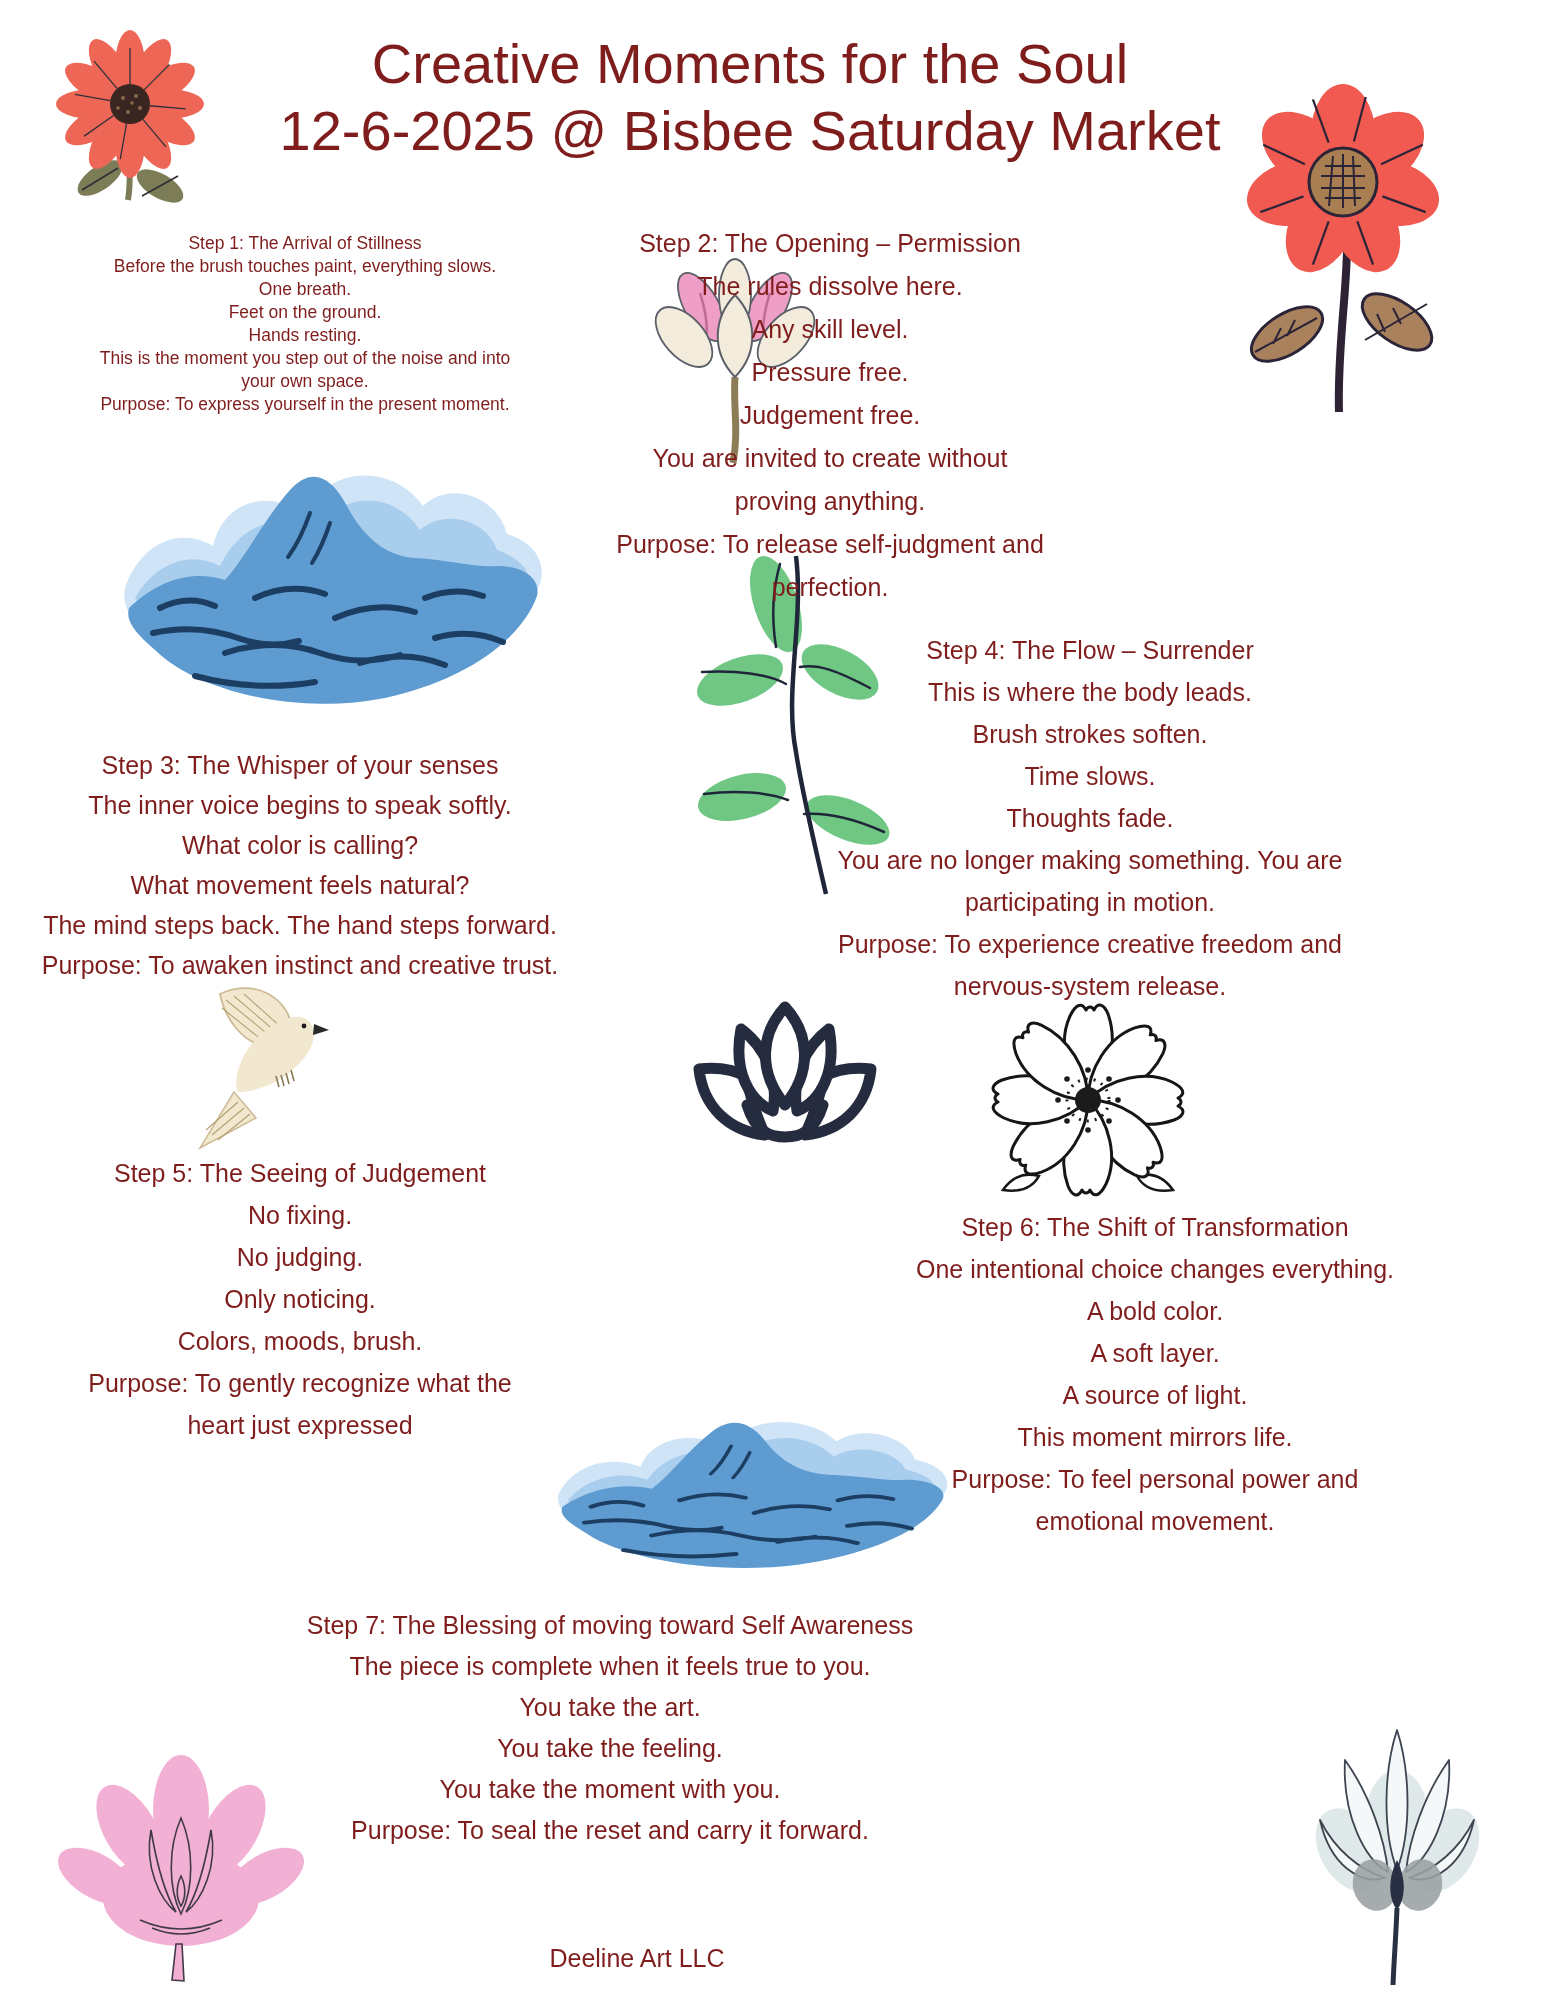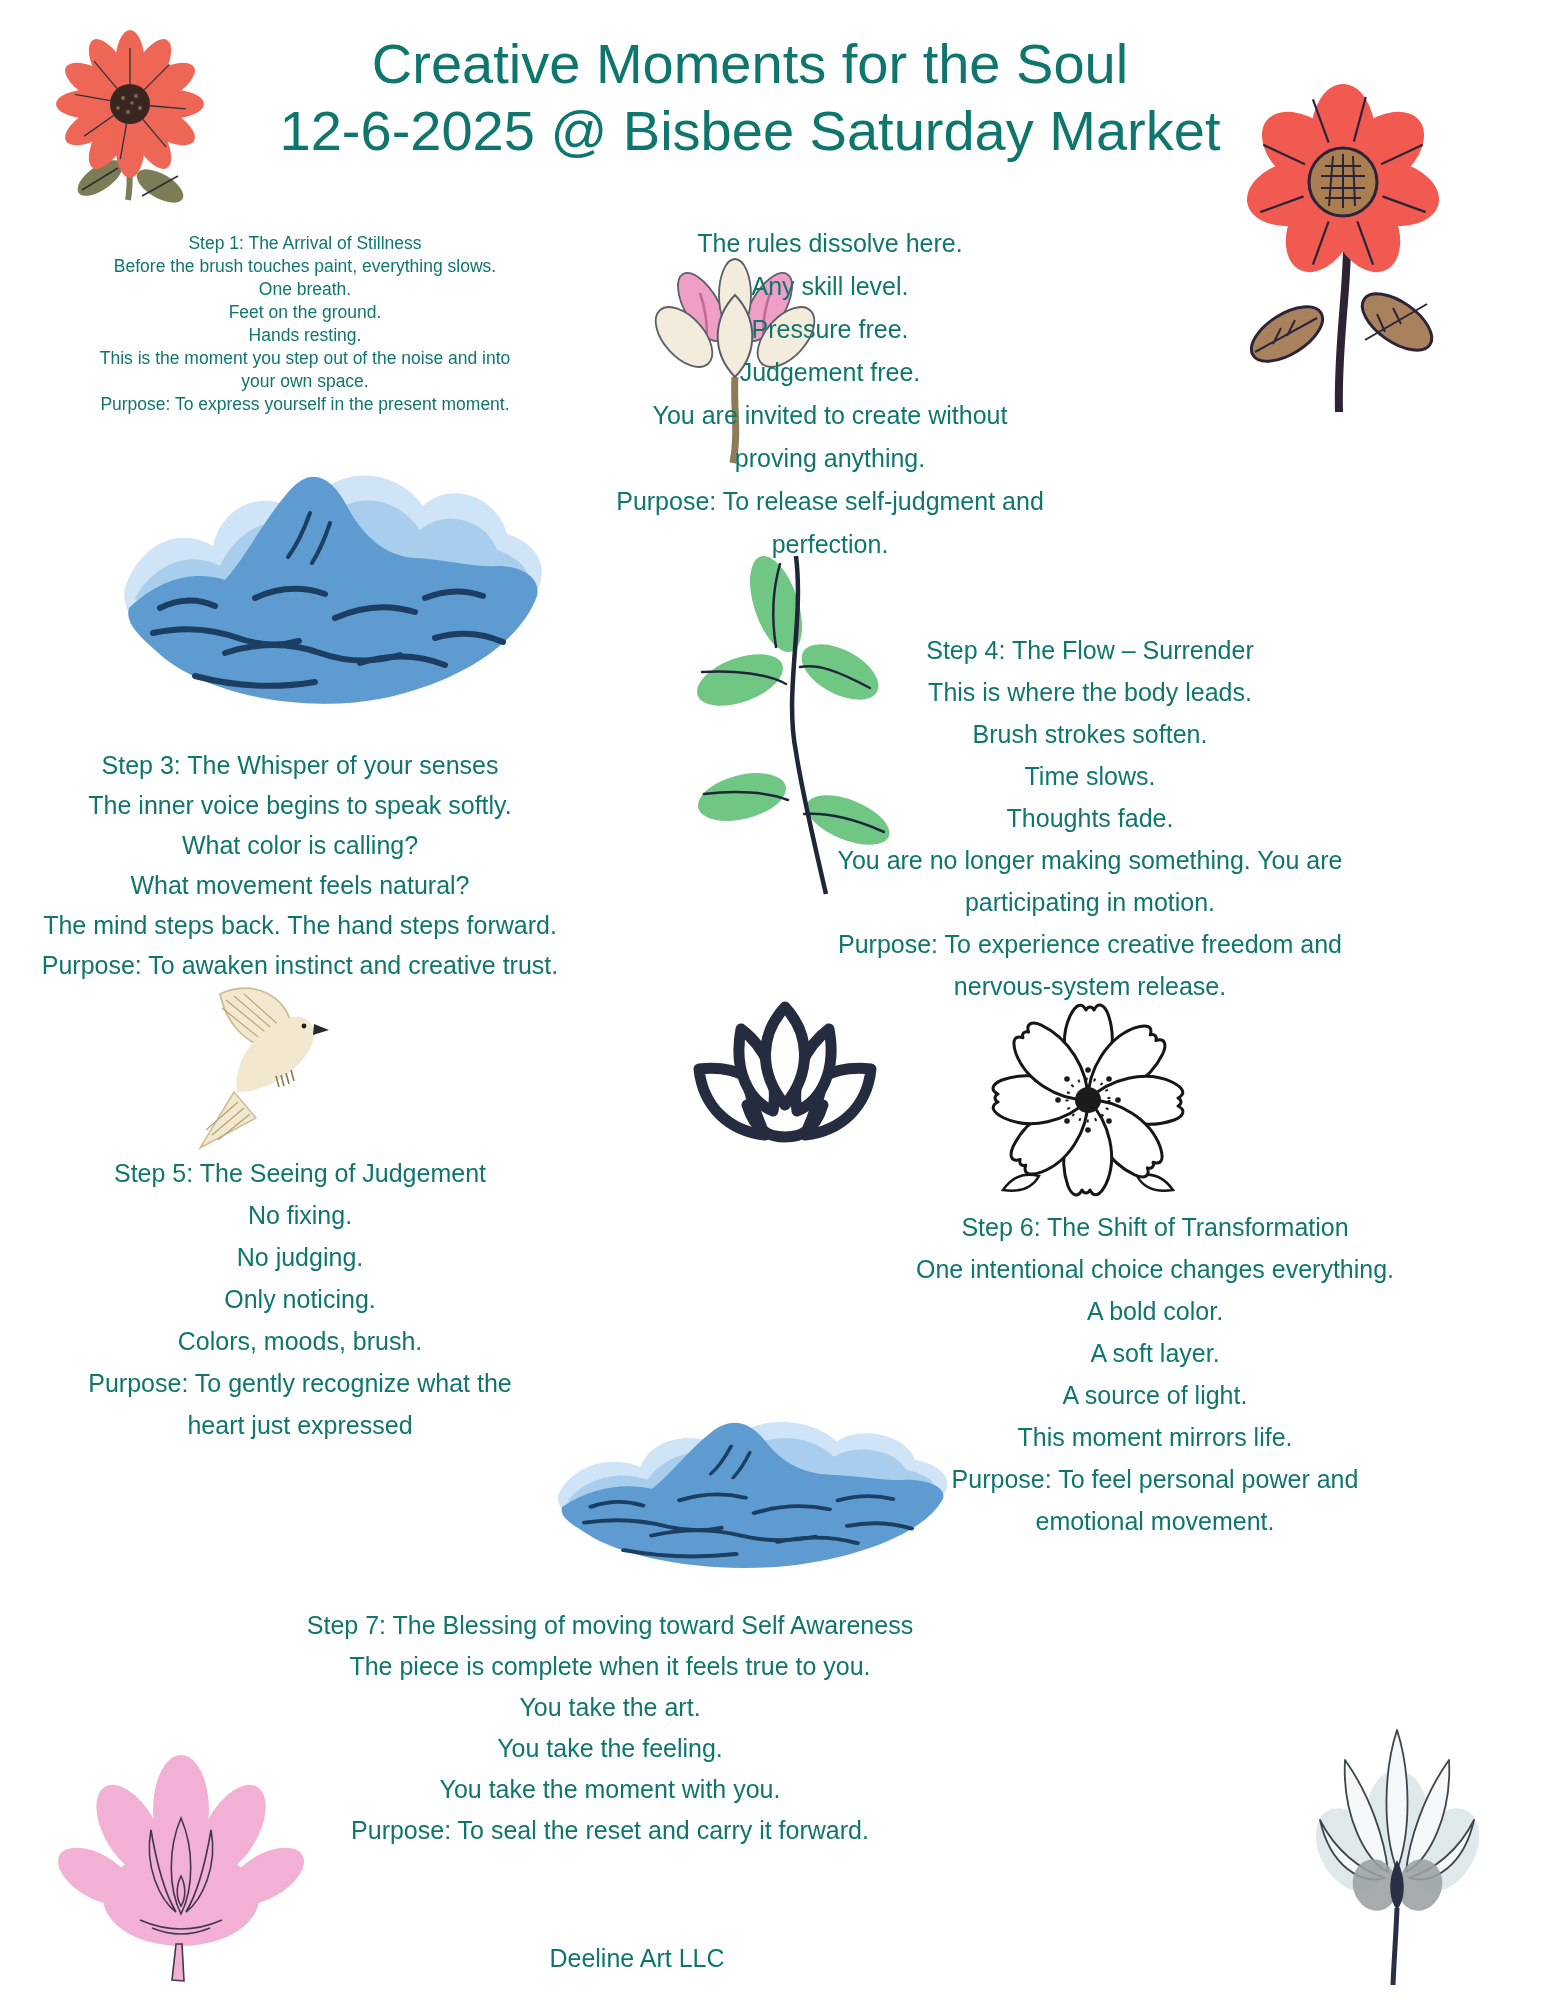--- a/index.html
+++ b/index.html
@@ -1,17 +1,17 @@
 <!DOCTYPE html>
 <html><head>
 <meta charset="utf-8">
 <style>
   html,body{margin:0;padding:0;background:#888;}
   .page{position:relative;width:1546px;height:2000px;background:#ffffff;overflow:hidden;
-        font-family:"Liberation Sans",sans-serif;color:#0f766e;margin:0 auto;}
+        font-family:"Liberation Sans",sans-serif;color:#7f1d1d;margin:0 auto;}
   .abs{position:absolute;}
   .title{left:0;top:30px;width:1500px;text-align:center;font-size:56px;line-height:67px;z-index:1;}
   .step{display:flex;flex-direction:column;align-items:center;z-index:1;}
   .step .line{white-space:nowrap;}
   #step1{left:55px;top:232px;width:500px;font-size:17.5px;line-height:23px;}
   #step2{left:580px;top:222px;width:500px;font-size:25px;line-height:43px;}
   #step3{left:0px;top:745px;width:600px;font-size:25px;line-height:40px;}
   #step4{left:810px;top:629px;width:560px;font-size:25px;line-height:42px;}
   #step5{left:0px;top:1152px;width:600px;font-size:25px;line-height:42px;}
   #step6{left:875px;top:1206px;width:560px;font-size:25px;line-height:42px;}
@@ -45,20 +45,21 @@
       <div class="line">Step 1: The Arrival of Stillness</div>
       <div class="line">Before the brush touches paint, everything slows.</div>
       <div class="line">One breath.</div>
       <div class="line">Feet on the ground.</div>
       <div class="line">Hands resting.</div>
       <div class="line">This is the moment you step out of the noise and into</div>
       <div class="line">your own space.</div>
       <div class="line">Purpose: To express yourself  in the present moment.</div>
     </section>
   <section id="step2" class="abs step">
+      <div class="line">Step 2: The Opening – Permission</div>
       <div class="line">The rules dissolve here.</div>
       <div class="line">Any skill level.</div>
       <div class="line">Pressure free.</div>
       <div class="line">Judgement free.</div>
       <div class="line">You are invited to create without</div>
       <div class="line">proving anything.</div>
       <div class="line">Purpose: To release self-judgment and</div>
       <div class="line">perfection.</div>
     </section>
   <section id="step3" class="abs step">

